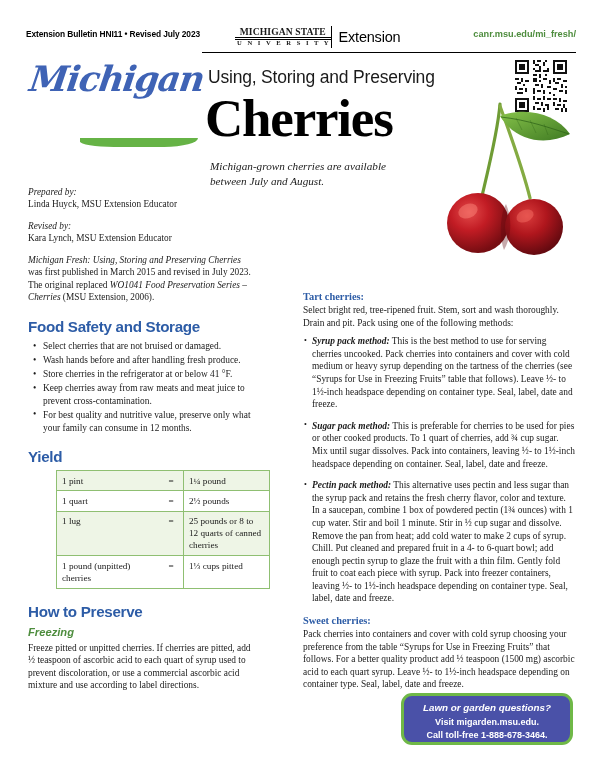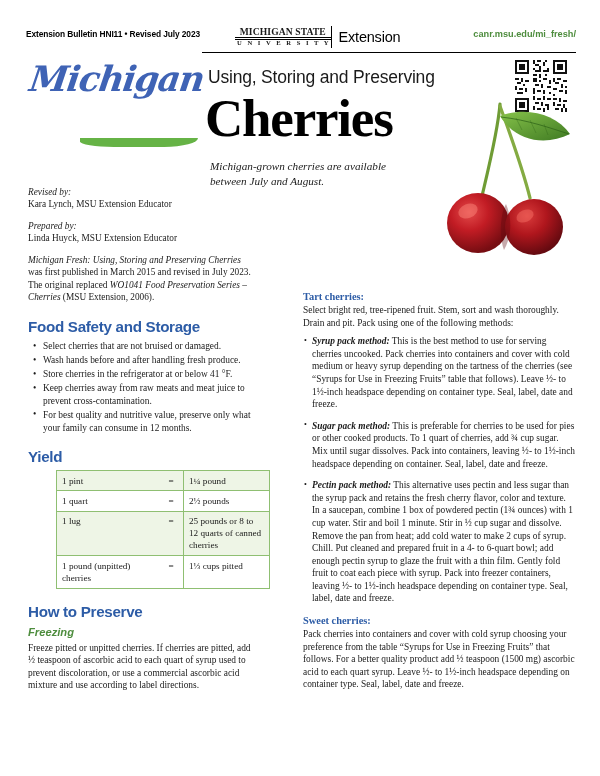--- a/index.html
+++ b/index.html
@@ -495,26 +495,26 @@
       <ellipse cx="95" cy="116" rx="9" ry="6" fill="#ff7d70" opacity="0.4" transform="rotate(-24 95 116)"></ellipse>
 
       <path d="M76 104 C 82 118, 82 136, 74 150 C 70 140, 69 116, 76 104 Z" fill="#5d0a0f" opacity="0.35"></path>
     </svg>
   </div>
 
   <div class="col-left">
 
     <div class="credits">
       <p>
+        <span class="lbl">Prepared by:</span><br>
+        <span>Linda Huyck, MSU Extension Educator</span>
+      </p>
+      <p>
         <span class="lbl">Revised by:</span><br>
         <span>Kara Lynch, MSU Extension Educator</span>
-      </p>
-      <p>
-        <span class="lbl">Prepared by:</span><br>
-        <span>Linda Huyck, MSU Extension Educator</span>
       </p>
       <p class="note">
         <em>Michigan Fresh: Using, Storing and Preserving Cherries</em><span> was first published in March 2015 and revised in July 2023. The original replaced </span><em>WO1041 Food Preservation Series – Cherries</em><span> (MSU Extension, 2006).</span>
       </p>
     </div>
 
     <h2 class="sec">Food Safety and Storage</h2>
     <ul class="bullets">
       <li>Select cherries that are not bruised or damaged.</li>
       <li>Wash hands before and after handling fresh produce.</li>
@@ -568,14 +568,19 @@
       </li>
       <li>
         <b>Pectin pack method:</b><span> This alternative uses pectin and less sugar than the syrup pack and retains the fresh cherry flavor, color and texture. In a saucepan, combine 1 box of powdered pectin (1¾ ounces) with 1 cup water. Stir and boil 1 minute. Stir in ½ cup sugar and dissolve. Remove the pan from heat; add cold water to make 2 cups of syrup. Chill. Put cleaned and prepared fruit in a 4- to 6-quart bowl; add enough pectin syrup to glaze the fruit with a thin film. Gently fold fruit to coat each piece with syrup. Pack into freezer containers, leaving ½- to 1½-inch headspace depending on container type. Seal, label, date and freeze.</span>
       </li>
     </ul>
 
     <h3 class="rsub" style="margin-top:10px;">Sweet cherries:</h3>
     <p class="body">Pack cherries into containers and cover with cold syrup choosing your preference from the table “Syrups for Use in Freezing Fruits” that follows. For a better quality product add ½ teaspoon (1500 mg) ascorbic acid to each quart syrup. Leave ½- to 1½-inch headspace depending on container type.  Seal, label, date and freeze.</p>
   </div>
 
+  <div class="callout">
+    <div class="hd">Lawn or garden questions?</div>
+    <div class="ln">Visit migarden.msu.edu.</div>
+    <div class="ln">Call toll-free 1-888-678-3464.</div>
+  </div>
 
 </div>
 
 </body></html>

